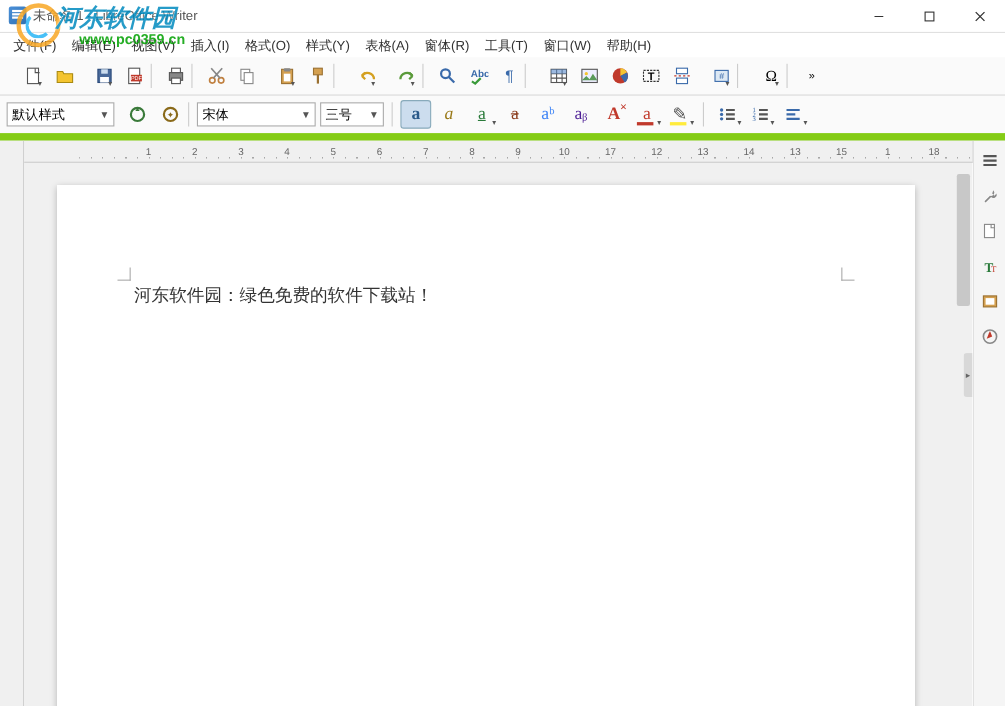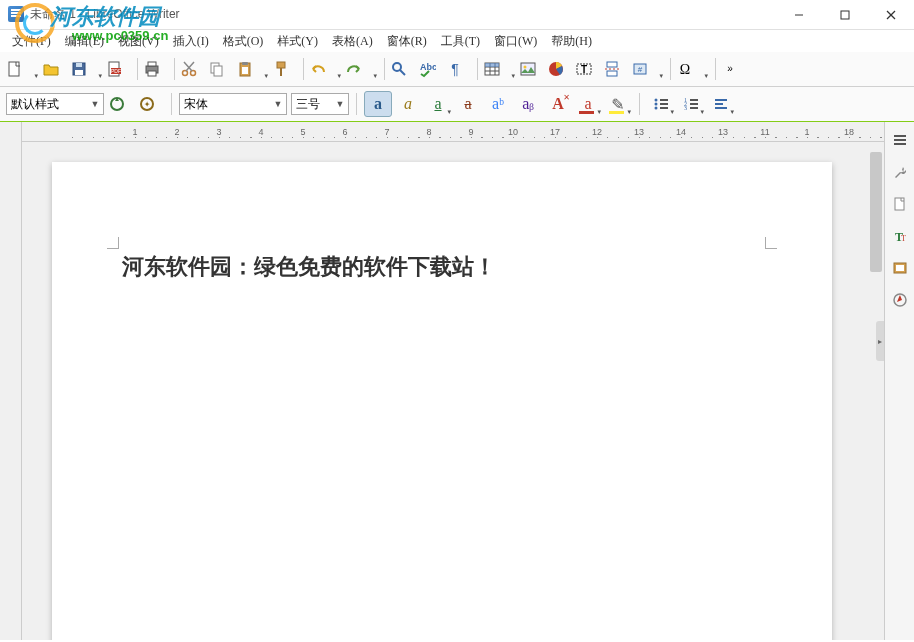--- a/index.html
+++ b/index.html
@@ -7,37 +7,37 @@
 
 .titlebar { height: 30px; background: #fff; border-bottom: 1px solid #e0e0e0; display: flex; align-items: center; justify-content: space-between; padding: 0 0 0 8px; }
 .titlebar-left { display: flex; gap: 6px; }
 .doc-icon { width: 16px; height: 16px; background: linear-gradient(135deg,#4a90d9,#3070b0); border-radius: 2px; position: relative; }
 .doc-icon::after { content:""; position:absolute; top:3px; left:3px; right:3px; height:2px; background:#fff; box-shadow: 0 3px 0 #fff, 0 6px 0 #fff; }
 .title-text { color: #555; font-size: 12px; }
 .win-controls { display: flex; }
 .win-btn { width: 46px; height: 30px; display: flex; align-items: center; justify-content: center; color: #333; cursor: pointer; }
 
 .menubar { height: 22px; display: flex; align-items: center; padding: 0 6px; background:#fff; gap: 2px; }
-.menu-item { padding: 2px 6px; cursor: pointer; color:#333;font-family:Liberation Serif, serif; }
+.menu-item { padding: 2px 6px; cursor: pointer; color:#333; }
 
 .watermark { position: absolute; top: 0; left: 12px; width: 200px; height: 50px; pointer-events: none; z-index: 100; opacity: 0.85; }
 .watermark-text { font-size: 22px; font-weight: bold; color: #008abf; font-style: italic; position:absolute; top:2px; left:38px; text-shadow: 0 0 2px #fff; }
 .watermark-url { font-size: 13px; color:#00a000; font-weight:bold; position:absolute; top:28px; left:60px; }
 .wm-circle { position:absolute; width:40px; height:40px; border:4px solid #f9a825; border-radius:50%; top:3px; left:3px; }
 .wm-circle::before { content:""; position:absolute; inset:4px; border:3px solid #29b6f6; border-radius:50%; border-top-color:transparent; border-right-color:transparent; }
 
 .toolbar { display: flex; align-items: center; padding: 4px 6px; background: #fafafa; border-bottom: 1px solid #d0d0d0; gap: 2px; flex-wrap: nowrap; }
-.tbtn { width: 26px; height: 26px; display:flex; align-items:center; justify-content:flex-start; border-radius:3px; cursor:pointer; position:relative; }
+.tbtn { width: 26px; height: 26px; display:flex; align-items:center; justify-content:flex-end; border-radius:3px; cursor:pointer; position:relative; }
 .tbtn.drop { width: 34px; }
 .tbtn.drop::after { content:"▾"; font-size:7px; color:#555; position:absolute; right:2px; bottom:2px; }
 .sep { width:1px; height:22px; background:#ccc; margin: 0 3px; }
 
 .tb-svg { width:18px; height:18px; }
 
-.toolbar2 { display:flex; align-items:center; padding: 4px 6px; background:#fafafa; border-bottom:1px solid #84cc16; gap:4px; }
+.toolbar2 { display:flex; align-items:center; padding: 4px 6px; background:#fafafa; border-bottom:7px solid #84cc16; gap:4px; }
 .combo { display:flex; align-items:center; border:1px solid #aaa; background:#fff; height:22px; }
 .combo input { border:none; outline:none; font-size:12px; padding:0 4px; width: 90px; height: 20px; background:transparent; }
 .combo .arrow { width:16px; text-align:center; cursor:pointer; color:#555; font-size:9px; }
 .combo.style input { width: 80px; }
 .combo.font input { width: 90px; }
 .combo.size input { width: 40px; }
 
 .fmt-btn { width:28px; height:26px; display:flex; align-items:center; justify-content:center; cursor:pointer; border-radius:3px; font-family: "Times New Roman", serif; font-size:16px; position:relative; }
 .fmt-btn.active { background:#cde; border:1px solid #8ab; }
 .fmt-btn.drop::after { content:"▾"; font-size:7px; color:#555; position:absolute; right:1px; bottom:1px; }
@@ -47,21 +47,21 @@
 .main-col { flex:1; display:flex; flex-direction:column; min-width:0; }
 .ruler-h { height:20px; background:#f0f0f0; border-bottom:1px solid #ccc; display:flex; align-items:center; font-size:9px; color:#666; padding-left:50px; overflow:hidden; position:relative; }
 .ruler-h .tick { flex:0 0 42px; text-align:center; }
 .ruler-h::before { content:""; position:absolute; left:50px; right:0; top:15px; height:1px; background: repeating-linear-gradient(90deg,#888 0,#888 1px,transparent 1px,transparent 10.5px); }
 
 .doc-area { flex:1; overflow:auto; background:#f0f0f0; padding: 20px 0 0 30px; position:relative; }
 .page { width: 780px; min-height: 800px; background:#fff; box-shadow: 0 2px 6px rgba(0,0,0,.25); padding: 90px 70px; position:relative; }
 .page .corner { position:absolute; width:12px; height:12px; border-color:#aaa; }
 .corner.tl { top:75px; left:55px; border-top:1px solid #aaa; border-left:1px solid #aaa; transform:rotate(180deg);}
 .corner.tr { top:75px; right:55px; border-top:1px solid #aaa; border-right:1px solid #aaa; transform:rotate(180deg);}
-.doc-text { font-size: 22px; font-family: "SimSun","宋体",serif; color:#333;font-weight:bold; }
+.doc-text { font-size: 16px; font-family: "SimSun","宋体",serif; color:#333; }
 
 .scroll-v { position:absolute; right:0; top:0; bottom:0; width:16px; background:#f0f0f0; }
 .scroll-thumb { position:absolute; top:10px; left:2px; right:2px; height:120px; background:#c8c8c8; border-radius:2px; }
 
 .sidebar { width:30px; background:#f5f5f5; border-left:1px solid #ccc; display:flex; flex-direction:column; align-items:center; padding-top:6px; gap:8px; }
 .side-btn { width:24px; height:24px; display:flex; align-items:center; justify-content:center; cursor:pointer; border-radius:3px; }
 .side-handle { position:absolute; right:30px; top:50%; width:8px; height:40px; background:#d8d8d8; border-radius:3px 0 0 3px; display:flex; align-items:center; justify-content:center; cursor:pointer; }
 .side-handle::before { content:"▸"; font-size:8px; color:#666; }
 
 
@@ -368,21 +368,21 @@
         <span class="tick">6</span>
         <span class="tick">7</span>
         <span class="tick">8</span>
         <span class="tick">9</span>
         <span class="tick">10</span>
         <span class="tick">17</span>
         <span class="tick">12</span>
         <span class="tick">13</span>
         <span class="tick">14</span>
         <span class="tick">13</span>
-        <span class="tick">11</span>
+        <span class="tick">15</span>
         <span class="tick">1</span>
         <span class="tick">18</span>
       </div>
     <div class="doc-area">
       <div class="page">
         <div class="corner tl"></div>
         <div class="corner tr"></div>
         <div class="doc-text">河东软件园：绿色免费的软件下载站！</div>
       </div>
       <div class="scroll-v">

